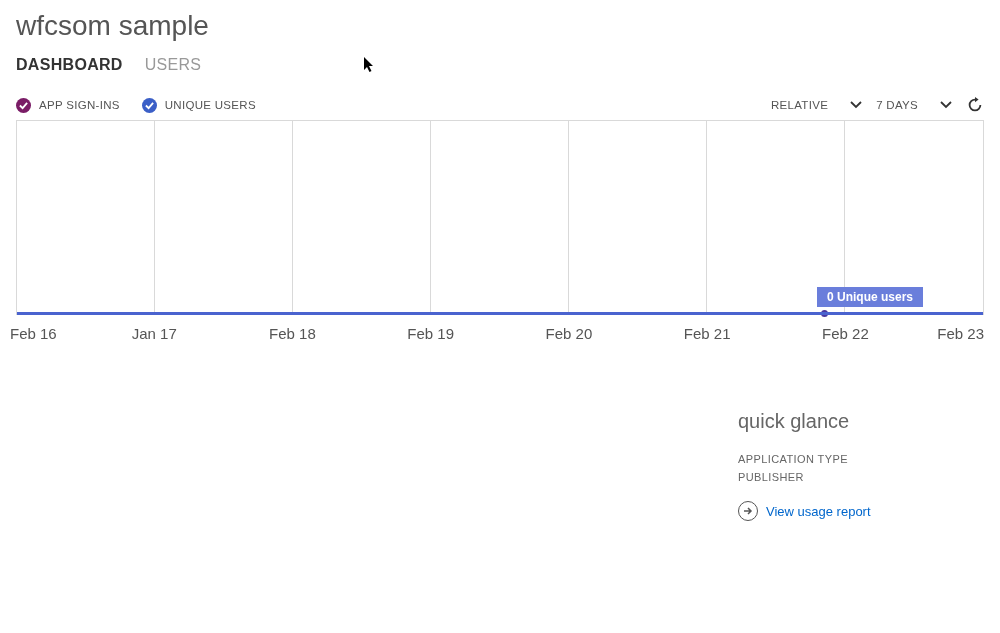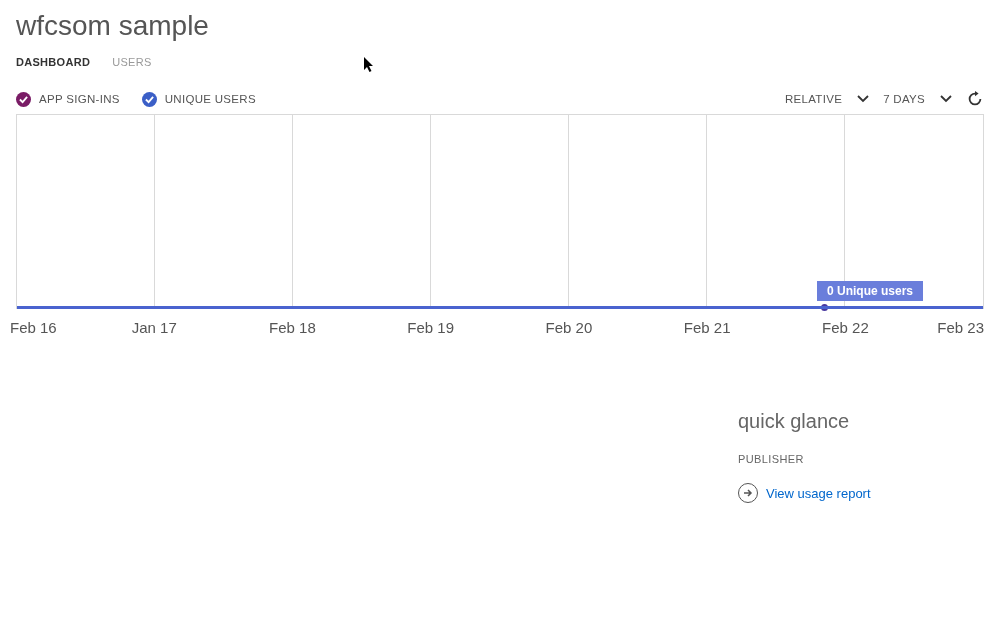--- a/index.html
+++ b/index.html
@@ -16,21 +16,21 @@
       font-size: 28px;
       font-weight: 300;
       color: #555;
       margin: 6px 0 14px 6px;
     }
     .tabs {
       display: flex;
       gap: 22px;
       padding-left: 6px;
       margin-bottom: 22px;
-      font-size: 11px;
+      font-size: 16px;
       letter-spacing: 0.3px;
     }
     .tab {
       color: #999;
       cursor: pointer;
     }
     .tab.active { color: #333; font-weight: 600; }
     .toolbar {
       display: flex;
       align-items: center;
@@ -44,21 +44,21 @@
     .legend-dot {
       width: 15px; height: 15px; border-radius: 50%;
       display: inline-flex; align-items: center; justify-content: center;
       color: #fff; font-size: 10px; line-height: 1;
     }
     .legend-dot svg { display: block; }
     .dot-purple { background: #7a1c66; }
     .dot-blue { background: #3b5fc7; }
     .toolbar .spacer { flex: 1; }
     .range-group { display: flex; align-items: center; gap: 14px; }
-    .range-item { display: flex; align-items: flex-start; gap: 15px; cursor: pointer; }
+    .range-item { display: flex; align-items: flex-start; gap: 22px; cursor: pointer; }
     .chevron { color: #333; }
     .refresh-icon { display: inline-flex; align-items: center; }
     .chart-area {
       position: relative;
       margin: 0 6px;
       height: 195px;
       border: 1px solid #d9d9d9;
       border-bottom: none;
     }
     .chart-grid {
@@ -198,20 +198,21 @@
   <span class="x-label" style="left:28.56%">Feb 18</span>
   <span class="x-label" style="left:42.84%">Feb 19</span>
   <span class="x-label" style="left:57.12%">Feb 20</span>
   <span class="x-label" style="left:71.4%">Feb 21</span>
   <span class="x-label" style="left:85.68%">Feb 22</span>
   <span class="x-label last" style="left:100%">Feb 23</span>
 </div>
 
 <div class="quick">
   <div class="quick-title">quick glance</div>
+  <div class="quick-label">APPLICATION TYPE</div>
   <div class="quick-label">PUBLISHER</div>
   <div class="quick-value"></div>
   <div class="quick-value"></div>
   <div class="link-row">
     <span class="arrow-circle">
       <svg width="10" height="10" viewBox="0 0 10 10">
           <path d="M1 5 H8 M5 2 L8 5 L5 8" stroke="#555" stroke-width="1.5" fill="none"></path>
         </svg>
     </span>
     <a>View usage report</a>

